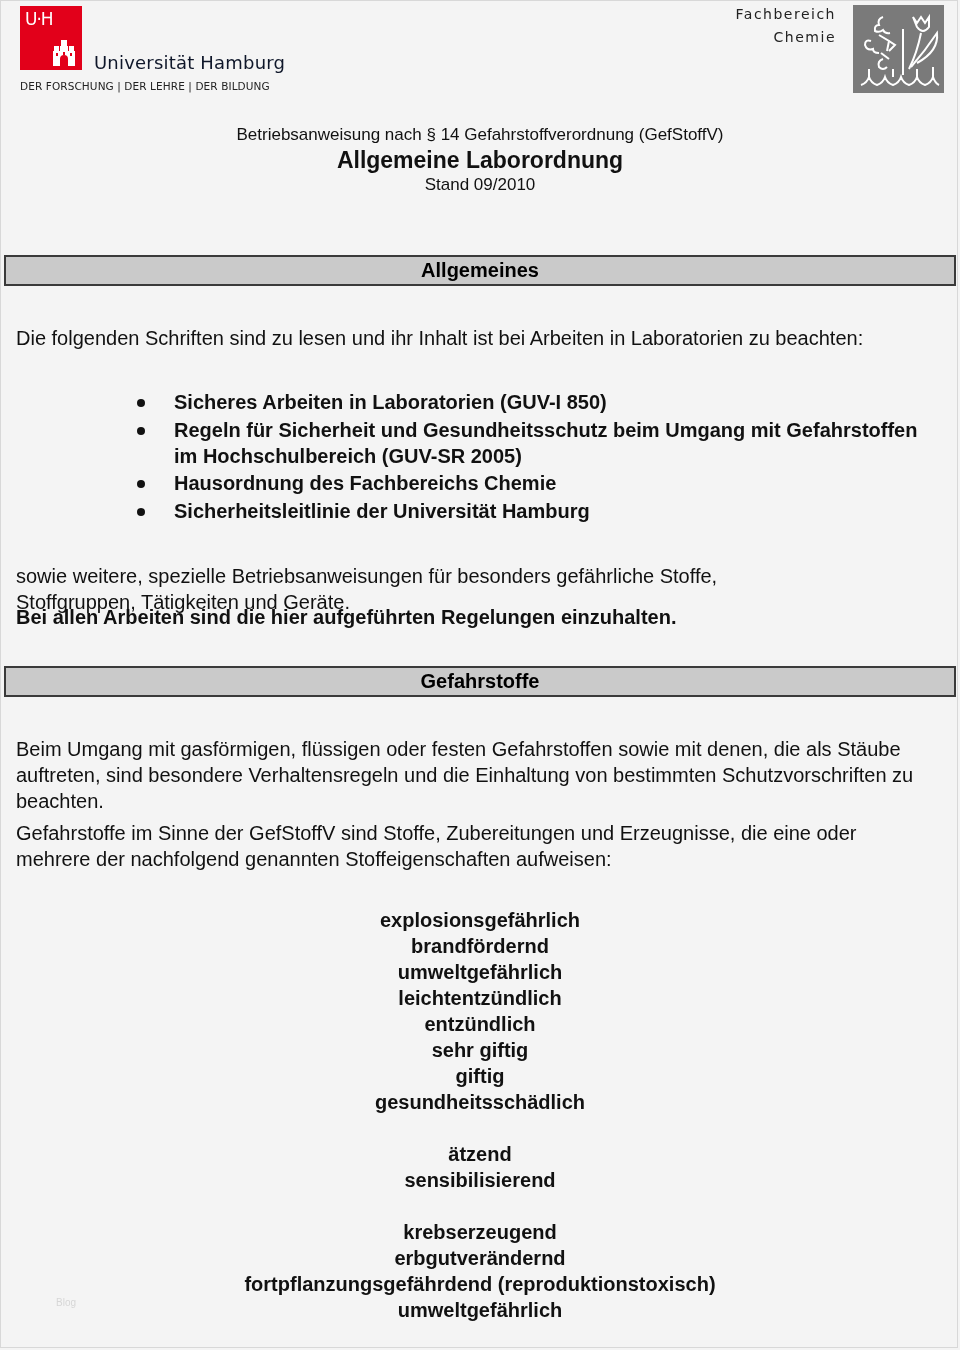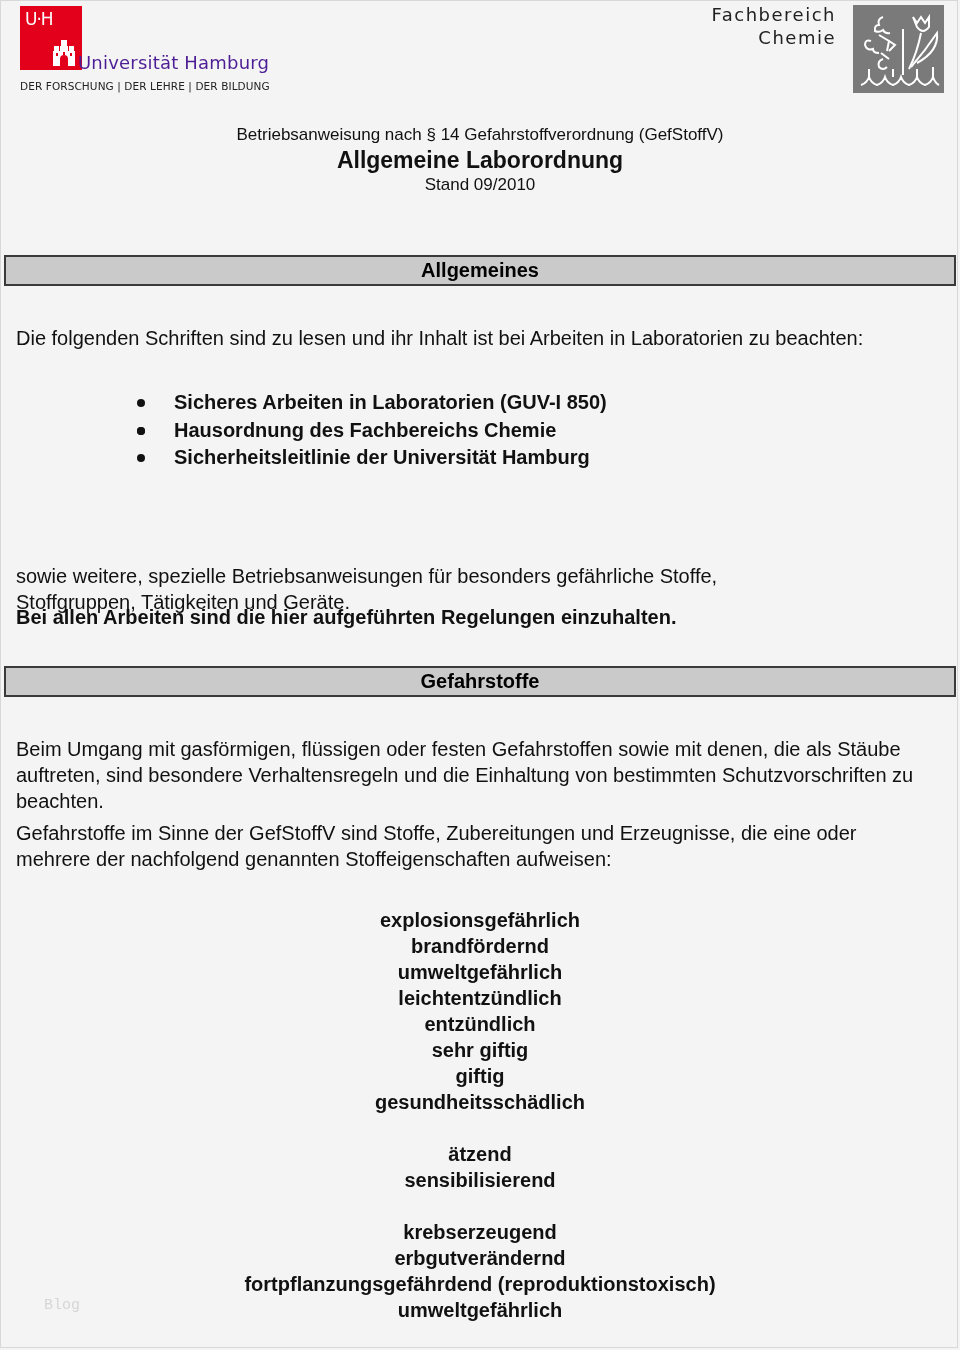--- a/index.html
+++ b/index.html
@@ -38,40 +38,40 @@
       font-size: 17px;
       letter-spacing: -1px;
       font-weight: normal;
     }
     .uh-logo svg.castle {
       position: absolute;
       left: 32px; top: 34px;
     }
     .uni-name {
       position: absolute;
-      left: 78px; top: 52px;
+      left: 94px; top: 52px;
       font-family: "DejaVu Sans", sans-serif;
       font-size: 18px;
-      color: #4c1d95;
+      color: #0f172a;
       letter-spacing: 0.2px;
     }
     .uni-tagline {
       position: absolute;
       left: 20px; top: 80px;
       font-family: "DejaVu Sans", sans-serif;
       font-size: 10.5px;
       color: #222;
       letter-spacing: 0.1px;
     }
     .fb-text {
       position: absolute;
       right: 124px; top: 3px;
       text-align: right;
       font-family: "DejaVu Sans", sans-serif;
-      font-size: 18px;
+      font-size: 14px;
       line-height: 23px;
       letter-spacing: 1.5px;
       color: #222;
     }
     .fb-logo {
       position: absolute;
       left: 853px; top: 5px;
       width: 91px; height: 88px;
       background: #7a7a7a;
     }
@@ -156,24 +156,23 @@
       width: 960px;
       text-align: center;
       font-size: 20px;
       font-weight: bold;
       line-height: 26px;
       color: #111;
     }
     .hazard-group { margin-bottom: 26px; }
     .watermark {
       position: absolute;
-      left: 44px; top: 1297px;
-      font-size: 15px;
+      left: 56px; top: 1297px;
+      font-size: 10px;
       color: #d6d6d6;
-      font-family: Liberation Mono, monospace;
     }
   </style>
 </head>
 <body>
 
 <div class="page-frame"></div>
 
 <div class="uh-logo">
   <span class="uh-text">U·H</span>
   <svg class="castle" width="24" height="26" viewBox="0 0 24 26">
@@ -224,21 +223,21 @@
   <div class="title-main">Allgemeine Laborordnung</div>
   <div class="title-date">Stand 09/2010</div>
 </div>
 
 <div class="section-bar" style="top:255px;">Allgemeines</div>
 
 <div class="para" style="top:325px;">Die folgenden Schriften sind zu lesen und ihr Inhalt ist bei Arbeiten in Laboratorien zu beachten:</div>
 
 <ul class="bullet-list">
   <li><span class="dot"></span><span>Sicheres Arbeiten in Laboratorien (GUV-I 850)</span></li>
-  <li><span class="dot"></span></li>
+  <li><span class="dot"></span><span>Regeln für Sicherheit und Gesundheitsschutz beim Umgang mit Gefahrstoffen im Hochschulbereich (GUV-SR 2005)</span></li>
   <li><span class="dot"></span><span>Hausordnung des Fachbereichs Chemie</span></li>
   <li><span class="dot"></span><span>Sicherheitsleitlinie der Universität Hamburg</span></li>
 </ul>
 
 <div class="para" style="top:563px; width:820px;">sowie weitere, spezielle Betriebsanweisungen für besonders gefährliche Stoffe, Stoffgruppen, Tätigkeiten und Geräte.</div>
 <div class="para bold" style="top:604px;">Bei allen Arbeiten sind die hier aufgeführten Regelungen einzuhalten.</div>
 
 <div class="section-bar" style="top:666px;">Gefahrstoffe</div>
 
 <div class="para" style="top:736px;">Beim Umgang mit gasförmigen, flüssigen oder festen Gefahrstoffen sowie mit denen, die als Stäube auftreten, sind besondere Verhaltensregeln und die Einhaltung von bestimmten Schutzvorschriften zu beachten.</div>

